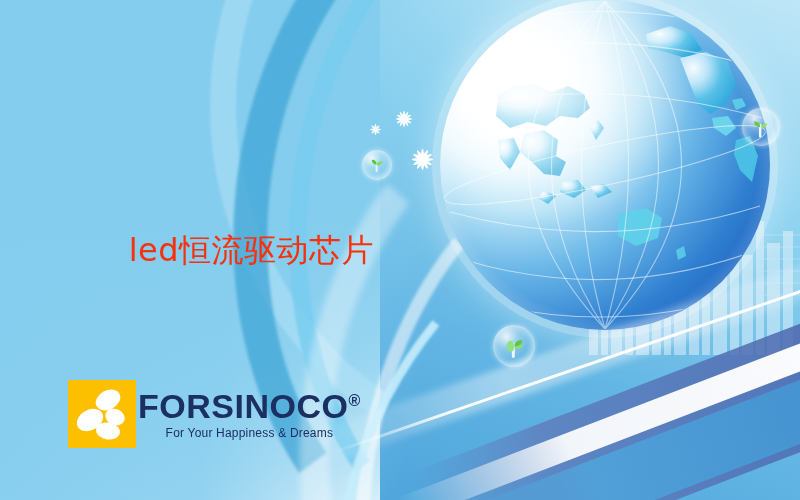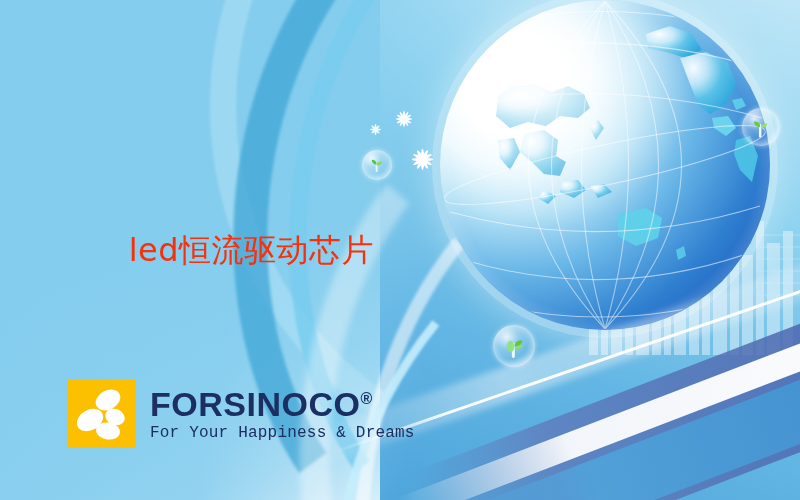--- a/index.html
+++ b/index.html
@@ -8,20 +8,21 @@
     padding: 0;
     background: #1a1a1a;
   }
   #banner {
     position: relative;
     width: 800px;
     height: 500px;
     overflow: hidden;
     font-family: "Liberation Sans", "DejaVu Sans", sans-serif;
     background: linear-gradient(170deg, #8ed2f0 0%, #7ec8ec 28%, #86cdee 55%, #a8dcf3 78%, #cfeaf8 100%);
+    text-align: center;
   }
 
   
   .sky-left {
     position: absolute;
     left: 0; top: 0;
     width: 430px; height: 100%;
     background: linear-gradient(178deg,#85cdee 0%,#84ccec 45%,#9ed8f2 72%,#c7e8f8 92%,#dff2fb 100%);
   }
   .sky-right {
@@ -202,44 +203,44 @@
     font-family: "DejaVu Sans", "Liberation Sans", sans-serif;
   }
   .headline .line2 { display:block; margin-left: 10px; }
 
   
   .logo {
     position: absolute;
     left: 68px; top: 380px;
     display: flex;
     align-items: center;
-    gap: 14px;
+    gap: 2px;
   }
   .logo-mark {
     width: 68px; height: 68px;
     background: #fcc000;
     position: relative;
     flex: 0 0 auto;
   }
   .logo-text { line-height: 1; }
   .logo-word {
     font-size: 34px;
     font-weight: bold;
     color: #1b2f63;
     letter-spacing: 0.5px;
     font-family: "Liberation Sans", sans-serif;
     display: block;
   }
   .logo-word .reg { font-size: 16px; vertical-align: super; }
   .logo-tag {
     display: block;
     margin-top: 4px;
-    font-size: 16px;
+    font-size: 12px;
     color: #1b2f63;
-    font-family: Liberation Mono, monospace;
+    font-family: Liberation Sans, sans-serif;
     letter-spacing: 0.2px;
   }
 </style>
 </head>
 <body>
 
 <div id="banner">
 
   <div class="sky-left"></div>
   <div class="sky-right"></div>

